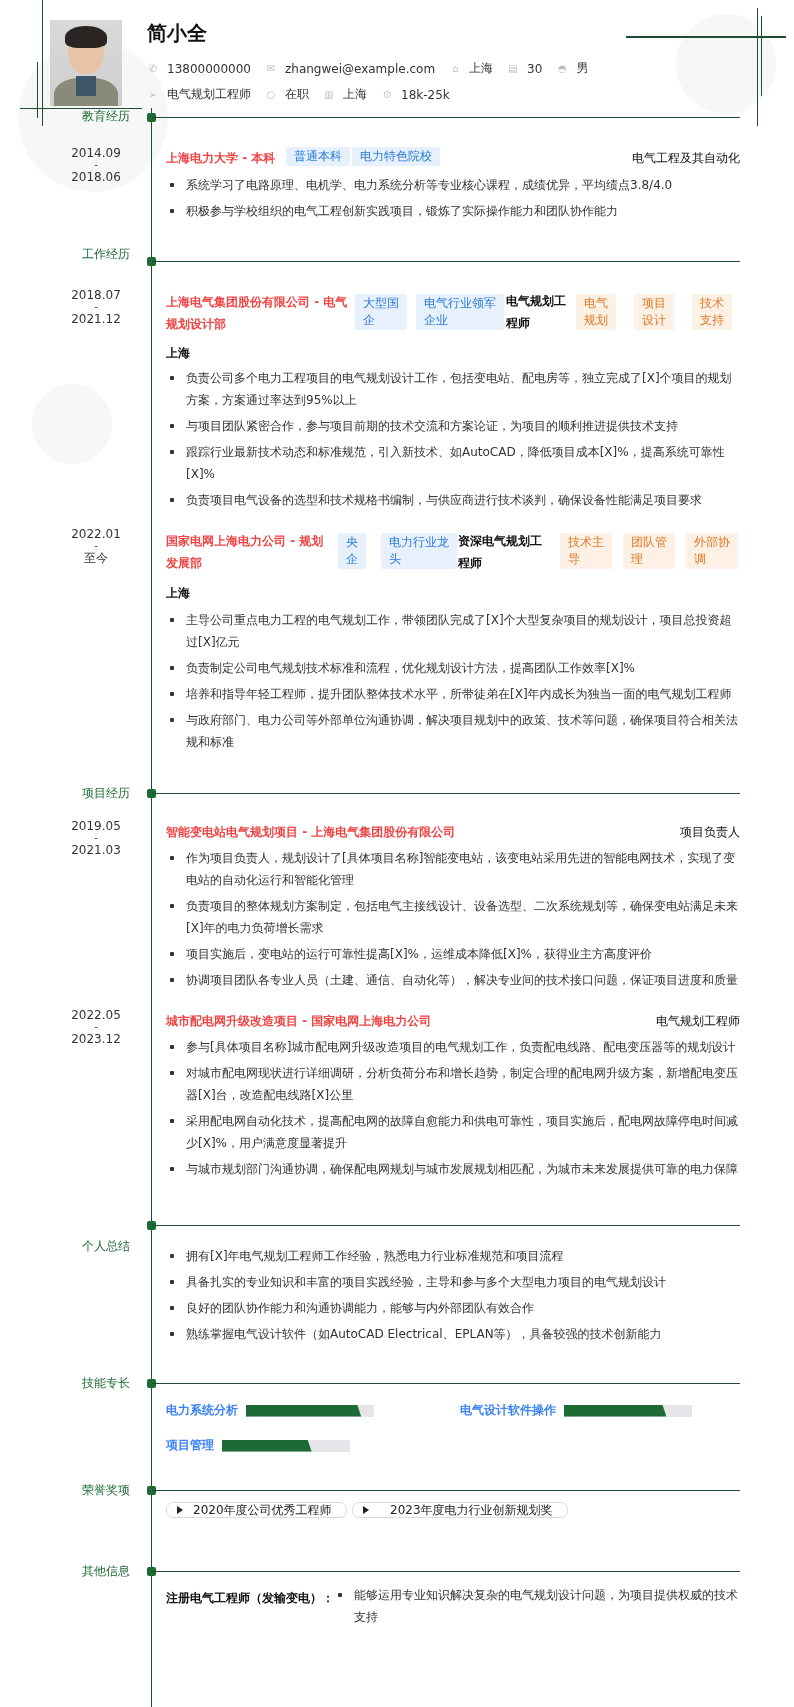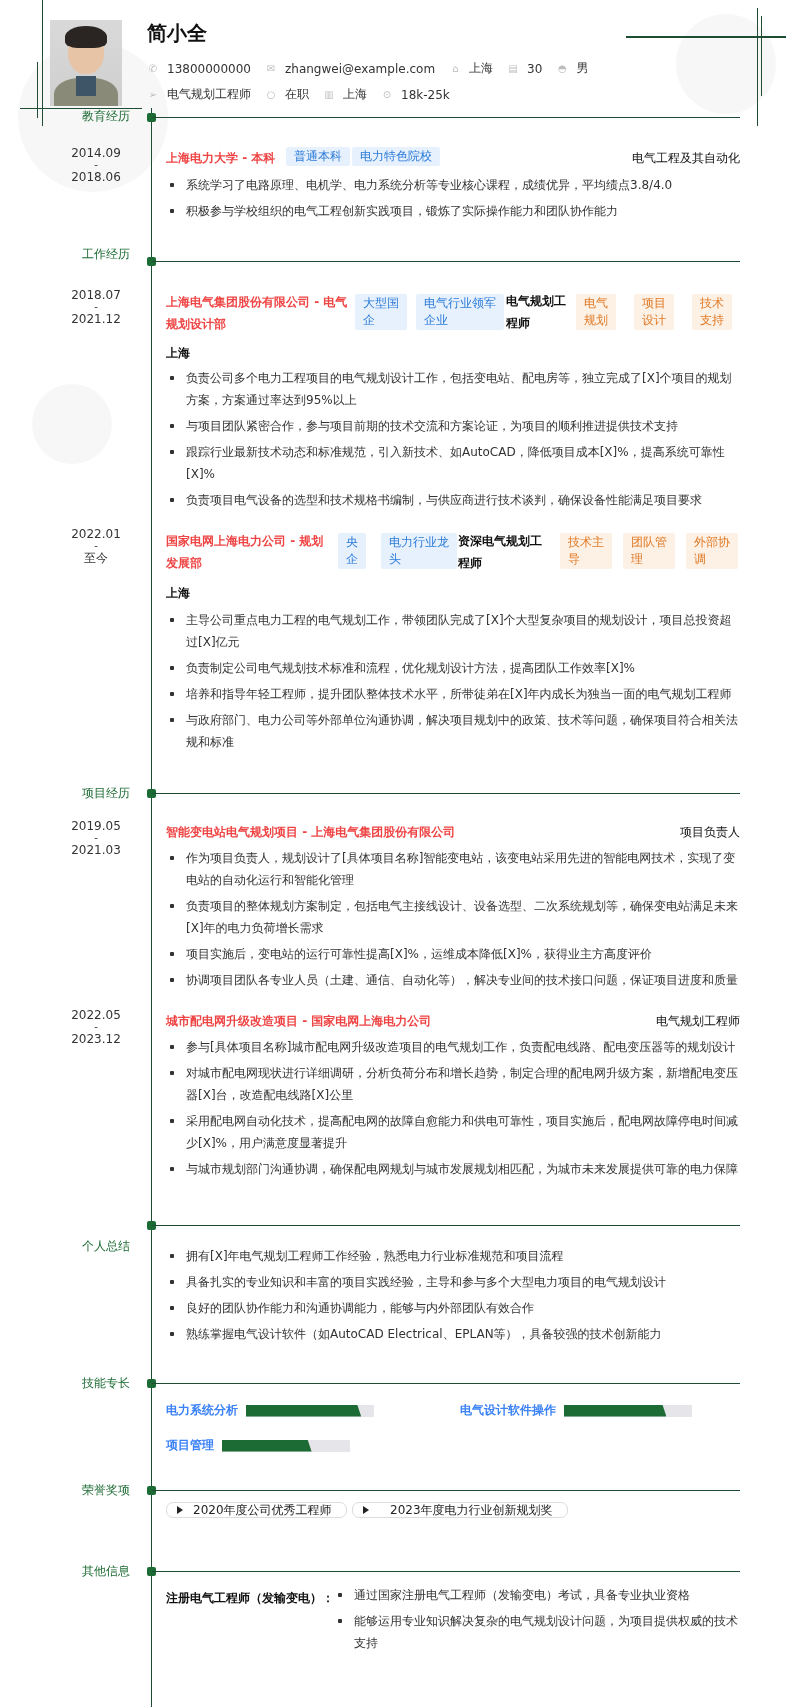--- a/index.html
+++ b/index.html
@@ -290,15 +290,14 @@
 <div class="award" style="left:352px;gap:11px;">
   <span class="tri"></span>
   <span>2023年度电力行业创新规划奖</span>
 </div>
 
 <div class="sec-label" style="top:1563px;">其他信息</div>
 <div class="sec-dot" style="top:1567px;"></div>
 <div class="sec-line" style="top:1571px;"></div>
 <div class="other-label">注册电气工程师（发输变电）：</div>
 <ul class="other-list">
-  <li>通过国家注册电气工程师（发输变电）考试，具备专业执业资格</li>
   <li>能够运用专业知识解决复杂的电气规划设计问题，为项目提供权威的技术支持</li>
 </ul>
 
 </body></html>

